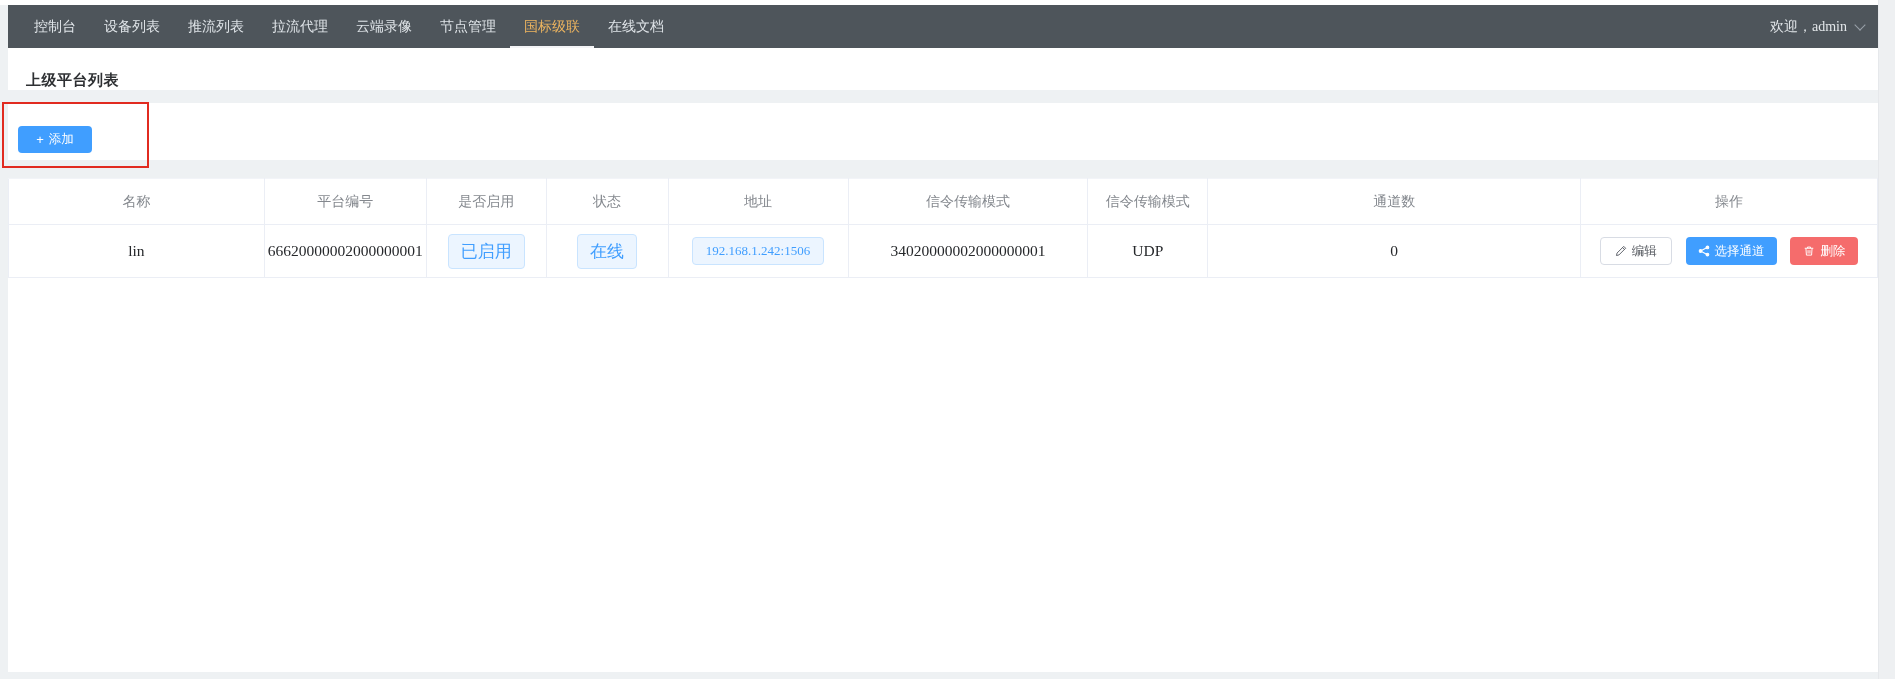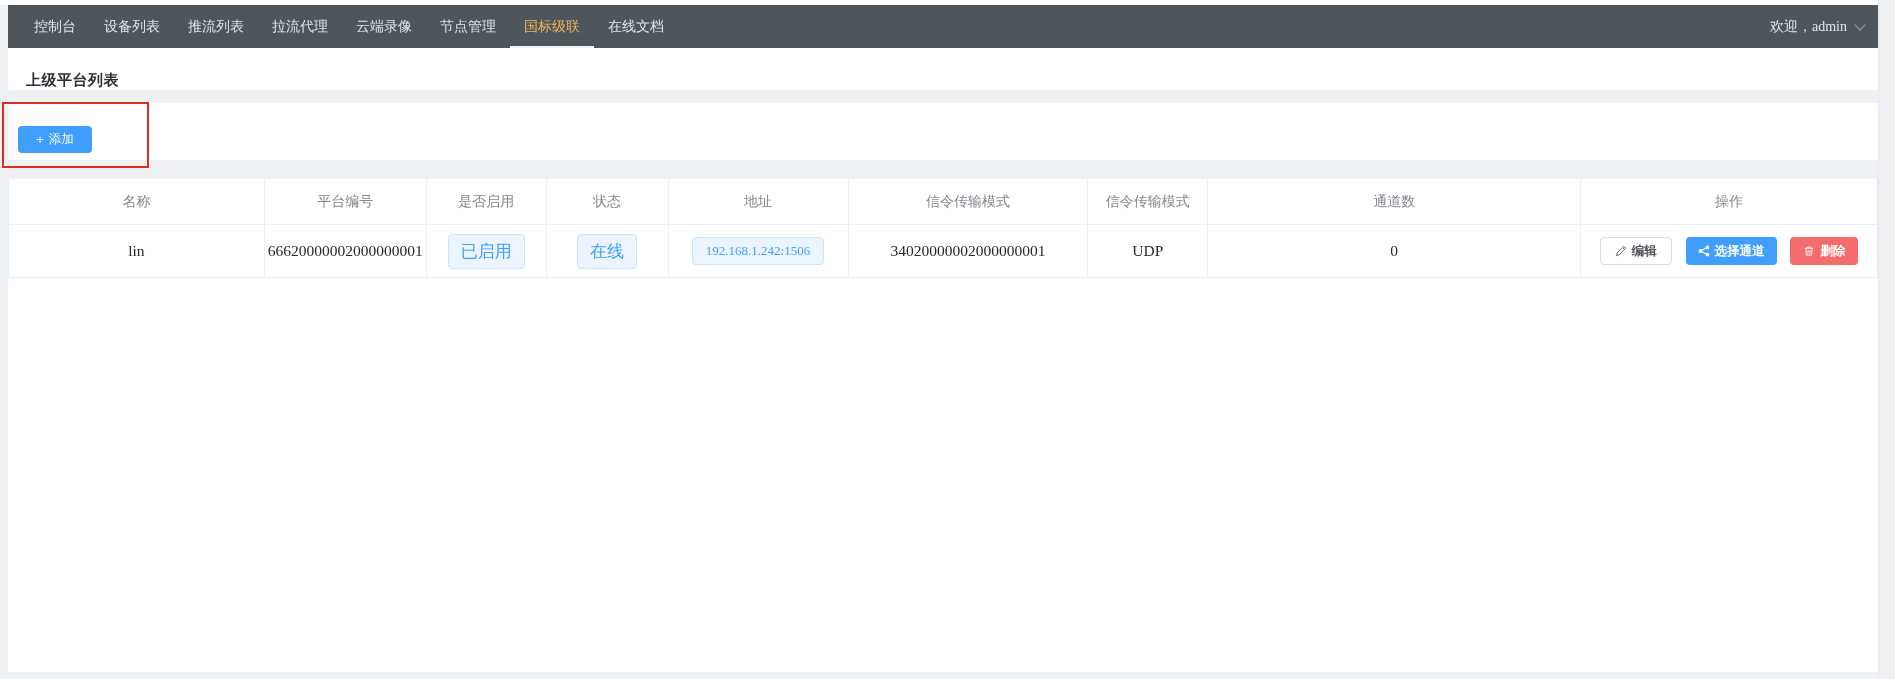--- a/index.html
+++ b/index.html
@@ -96,21 +96,21 @@
   .badge {
     display:inline-block; padding:5px 12px; background:#ecf5ff; border:1px solid #c9e4ff;
     color:#409eff; border-radius:4px; font-size:17px;
     font-family:"Liberation Sans","DejaVu Sans",sans-serif; cursor:default;
   }
   .badge.address { font-family:"Liberation Serif","DejaVu Serif",serif; font-size:13px; padding:5px 13px; cursor:pointer; }
   .actions-cell { white-space:nowrap; }
   .btn {
     display:inline-flex; align-items:center; justify-content:center; gap:5px;
     height:28px; border-radius:4px; font-size:12.5px; cursor:pointer; border:none;
-    font-family:"Liberation Sans","DejaVu Sans",sans-serif; vertical-align:middle;font-weight:bold;
+    font-family:"Liberation Sans","DejaVu Sans",sans-serif; vertical-align:middle;
   }
   .btn + .btn { margin-left:10px; }
   .btn-edit { background:#ffffff; border:1px solid #d8dce4; color:#55595f; padding:0 14px; }
   .btn-primary { background:#409eff; color:#ffffff; padding:0 12px; }
   .btn-danger { background:#f56c6c; color:#ffffff; padding:0 13px; }
   .icon-svg { display:inline-block; }
 </style>
 </head>
 <body>
 

